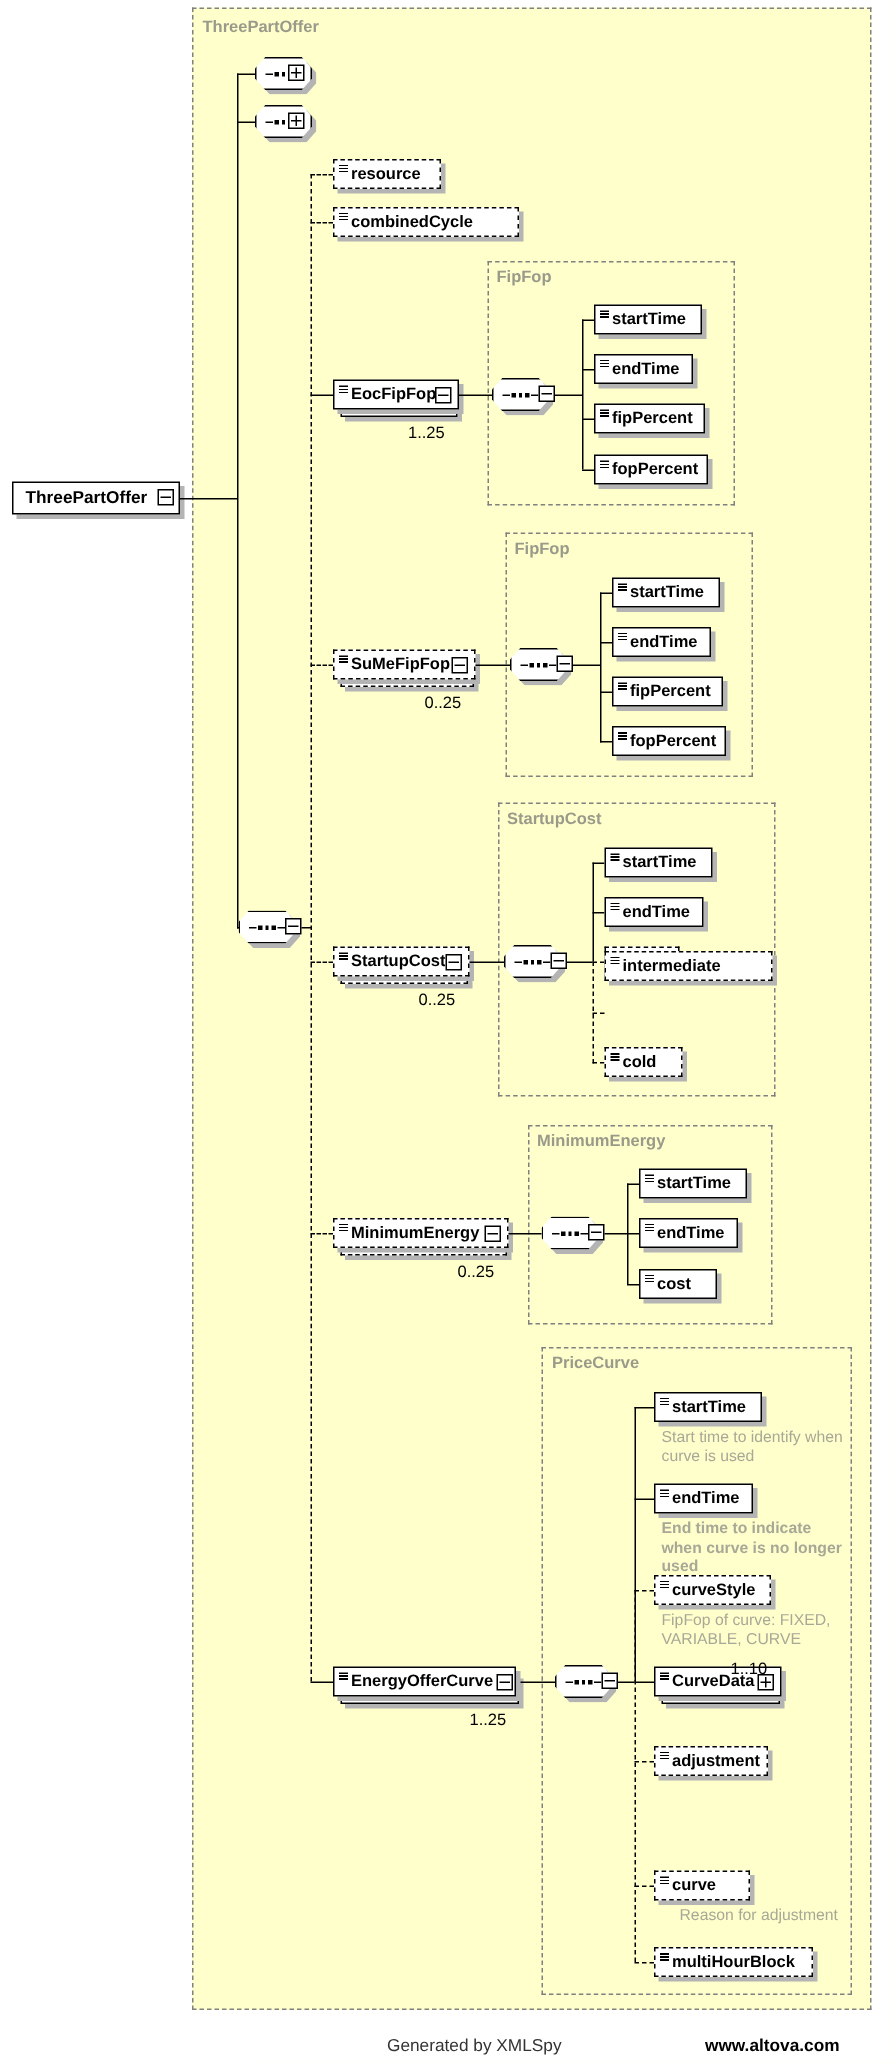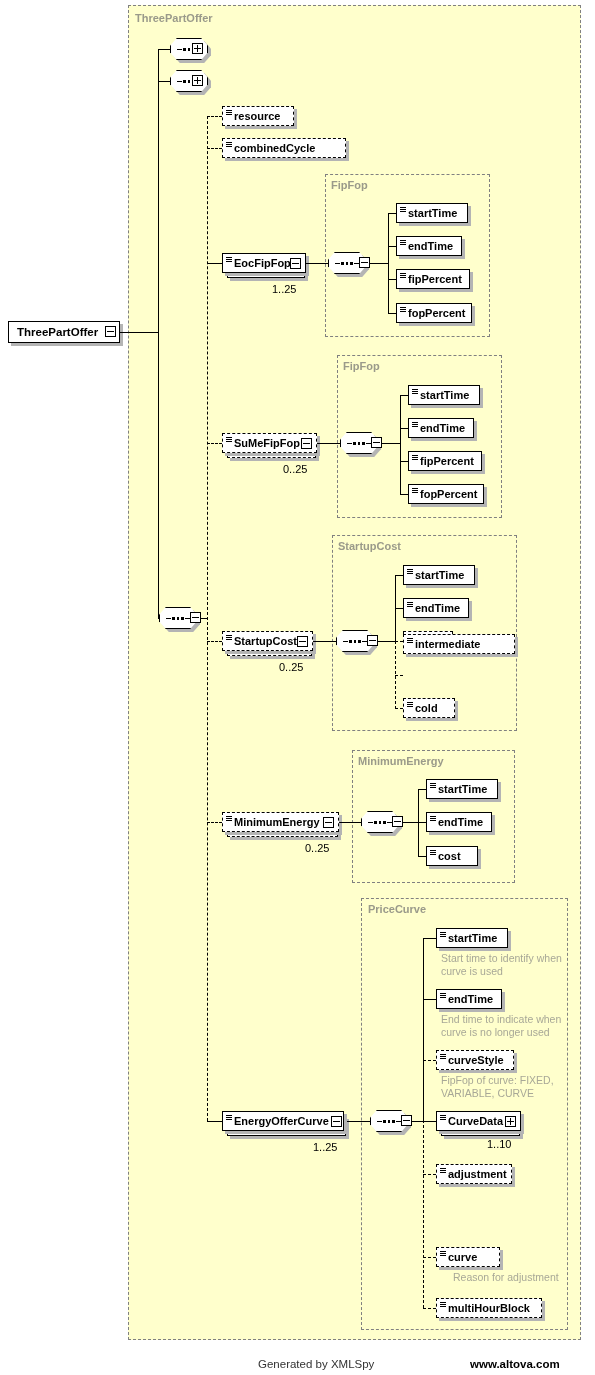--- a/index.html
+++ b/index.html
@@ -492,35 +492,35 @@
   <div class="ln h" style="left:423px; top:938px; width:13px;"></div>
   <div class="node seq-icon" style="left:436px; top:928px; width:72px;">
     <span>startTime</span>
   </div>
   <div class="annot" style="left:441px; top:952px;">Start time to identify when curve is used</div>
 
   <div class="ln h" style="left:423px; top:999px; width:13px;"></div>
   <div class="node seq-icon" style="left:436px; top:989px; width:66px;">
     <span>endTime</span>
   </div>
-  <div class="annot" style="left:441px; top:1013px;">End time to indicate when curve is no longer used</div>
+  <div class="annot" style="left:441px; top:1013px;font-weight:bold;">End time to indicate when curve is no longer used</div>
 
   <div class="ln dash-h" style="left:423px; top:1060px; width:13px;"></div>
   <div class="node optional seq-icon" style="left:436px; top:1050px; width:78px;">
     <span>curveStyle</span>
   </div>
   <div class="annot" style="left:441px; top:1074px;">FipFop of curve: FIXED, VARIABLE, CURVE</div>
 
   <div class="ln h" style="left:423px; top:1121px; width:13px;"></div>
   <div class="stack-layer" style="left:441px; top:1116px; width:79px; box-shadow:3px 3px 0 0 #b4b4b4;"></div>
   <div class="node seq-icon" style="left:436px; top:1111px; width:85px;">
     <span>CurveData</span>
   </div>
   <div class="pm plus" style="left:505px; top:1116px;"></div>
-  <div class="occ" style="left:487px; top:1138px;">1..10</div>
+  <div class="occ" style="left:487px; top:1107px;">1..10</div>
 
   <div class="ln dash-h" style="left:423px; top:1174px; width:13px;"></div>
   <div class="node optional seq-icon" style="left:436px; top:1164px; width:76px;">
     <span>adjustment</span>
   </div>
 
   <div class="ln dash-h" style="left:423px; top:1257px; width:13px;"></div>
   <div class="node optional seq-icon" style="left:436px; top:1247px; width:64px;">
     <span>curve</span>
   </div>

